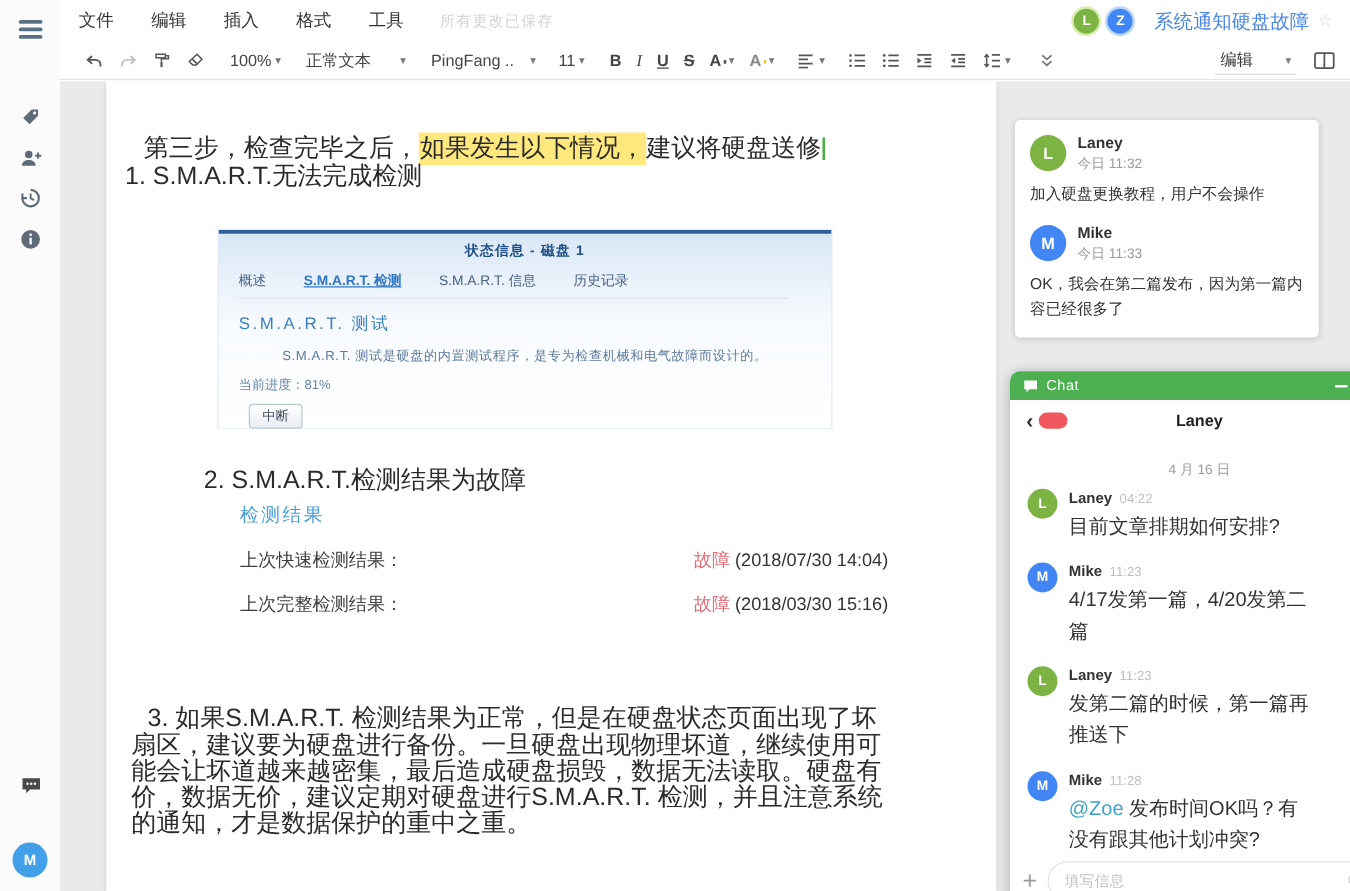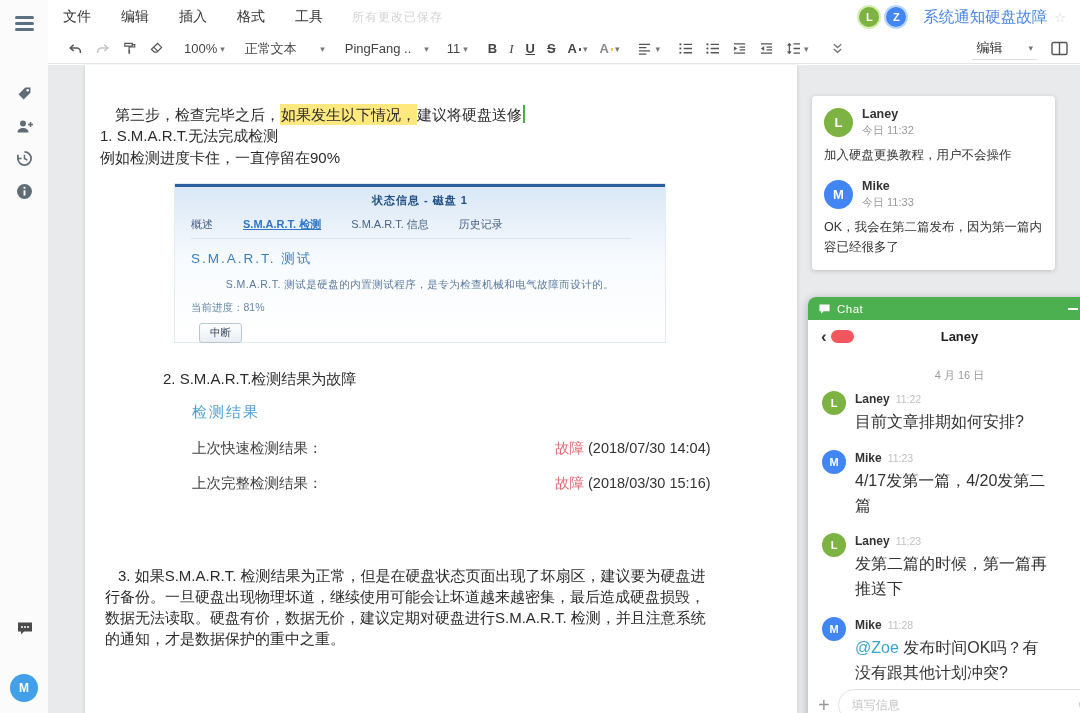--- a/index.html
+++ b/index.html
@@ -44,21 +44,21 @@
   .color-a.hl i { background:#f3c746; }
   .color-a.hl { color:#888; }
   .toolbar-right { position:absolute; right:12px; display:flex; align-items:center; gap:14px; }
   .mode-select { display:flex; align-items:center; gap:26px; font-size:13px; color:#333;
                  border-bottom:1px solid #ddd; padding:2px 4px; cursor:pointer; }
 
   
   .content { position:absolute; left:48px; top:65px; right:0; bottom:0; background:#e9eaec; }
   .page { position:absolute; left:37px; top:0; width:712px; height:648px; background:#fff;
           box-shadow:0 1px 4px rgba(0,0,0,.14); }
-  .page p, .page div.abs { position:absolute; font-size:15px; color:#2b2b2b; white-space:nowrap; }
+  .page p, .page div.abs { position:absolute; font-size:20px; color:#2b2b2b; white-space:nowrap; }
   mark.hl { background:#ffe87d; padding:2px 1px; color:#2b2b2b; }
   .caret-cursor { display:inline-block; width:2px; height:18px; background:#49ad45; vertical-align:-3px; margin-left:1px; }
 
   
   .shot { position:absolute; left:90px; top:119px; width:490px; height:158px;
           border-top:3px solid #2d5f9f; box-shadow:0 0 0 1px #e3ebf4;
           background:linear-gradient(180deg,#d9e7f6 0%,#e9f1fa 24%,#f8fbfe 48%,#ffffff 100%); cursor:pointer; }
   .shot-title { text-align:center; font-size:11px; font-weight:bold; color:#215086; padding-top:6px; letter-spacing:1px; }
   .shot-tabs { display:flex; gap:30px; margin:9px 0 0 16px; font-size:11px; color:#4a6285;
                border-bottom:1px solid #d9e3ef; padding-bottom:6px; width:440px; }
@@ -315,21 +315,20 @@
         </svg>
     </div>
   </div>
 </div>
 
 <div class="content">
   <div class="page">
 
     <p style="left:30px; top:40px;"><span>第三步，检查完毕之后，</span><mark class="hl">如果发生以下情况，</mark><span>建议将硬盘送修</span><span class="caret-cursor"></span></p>
     <p style="left:15px; top:62px;">1. S.M.A.R.T.无法完成检测</p>
-    <p style="left:15px; top:84px;">例如检测进度卡住，一直停留在90%</p>
 
     <div class="shot">
       <div class="shot-title">状态信息 - 磁盘 1</div>
       <div class="shot-tabs">
         <span class="shot-tab">概述</span>
         <span class="shot-tab sel">S.M.A.R.T. 检测</span>
         <span class="shot-tab">S.M.A.R.T. 信息</span>
         <span class="shot-tab">历史记录</span>
       </div>
       <div class="shot-heading">S.M.A.R.T. 测试</div>
@@ -387,21 +386,21 @@
   <div class="chat-peerbar">
     <span class="chat-peer">Laney</span>
     <span class="chat-back">‹</span>
     <span class="chat-badge"></span>
   </div>
   <div class="chat-date">4 月 16 日</div>
   <div class="chat-msgs">
     <div class="msg">
       <div class="msg-av green">L</div>
       <div>
-        <div><span class="msg-name">Laney</span><span class="msg-time">11:22</span></div>
+        <div><span class="msg-name">Laney</span><span class="msg-time">04:22</span></div>
         <div class="msg-text"><span>目前文章排期如何安排?</span></div>
       </div>
     </div>
     <div class="msg">
       <div class="msg-av blue">M</div>
       <div>
         <div><span class="msg-name">Mike</span><span class="msg-time">11:23</span></div>
         <div class="msg-text"><span>4/17发第一篇，4/20发第二篇</span></div>
       </div>
     </div>

